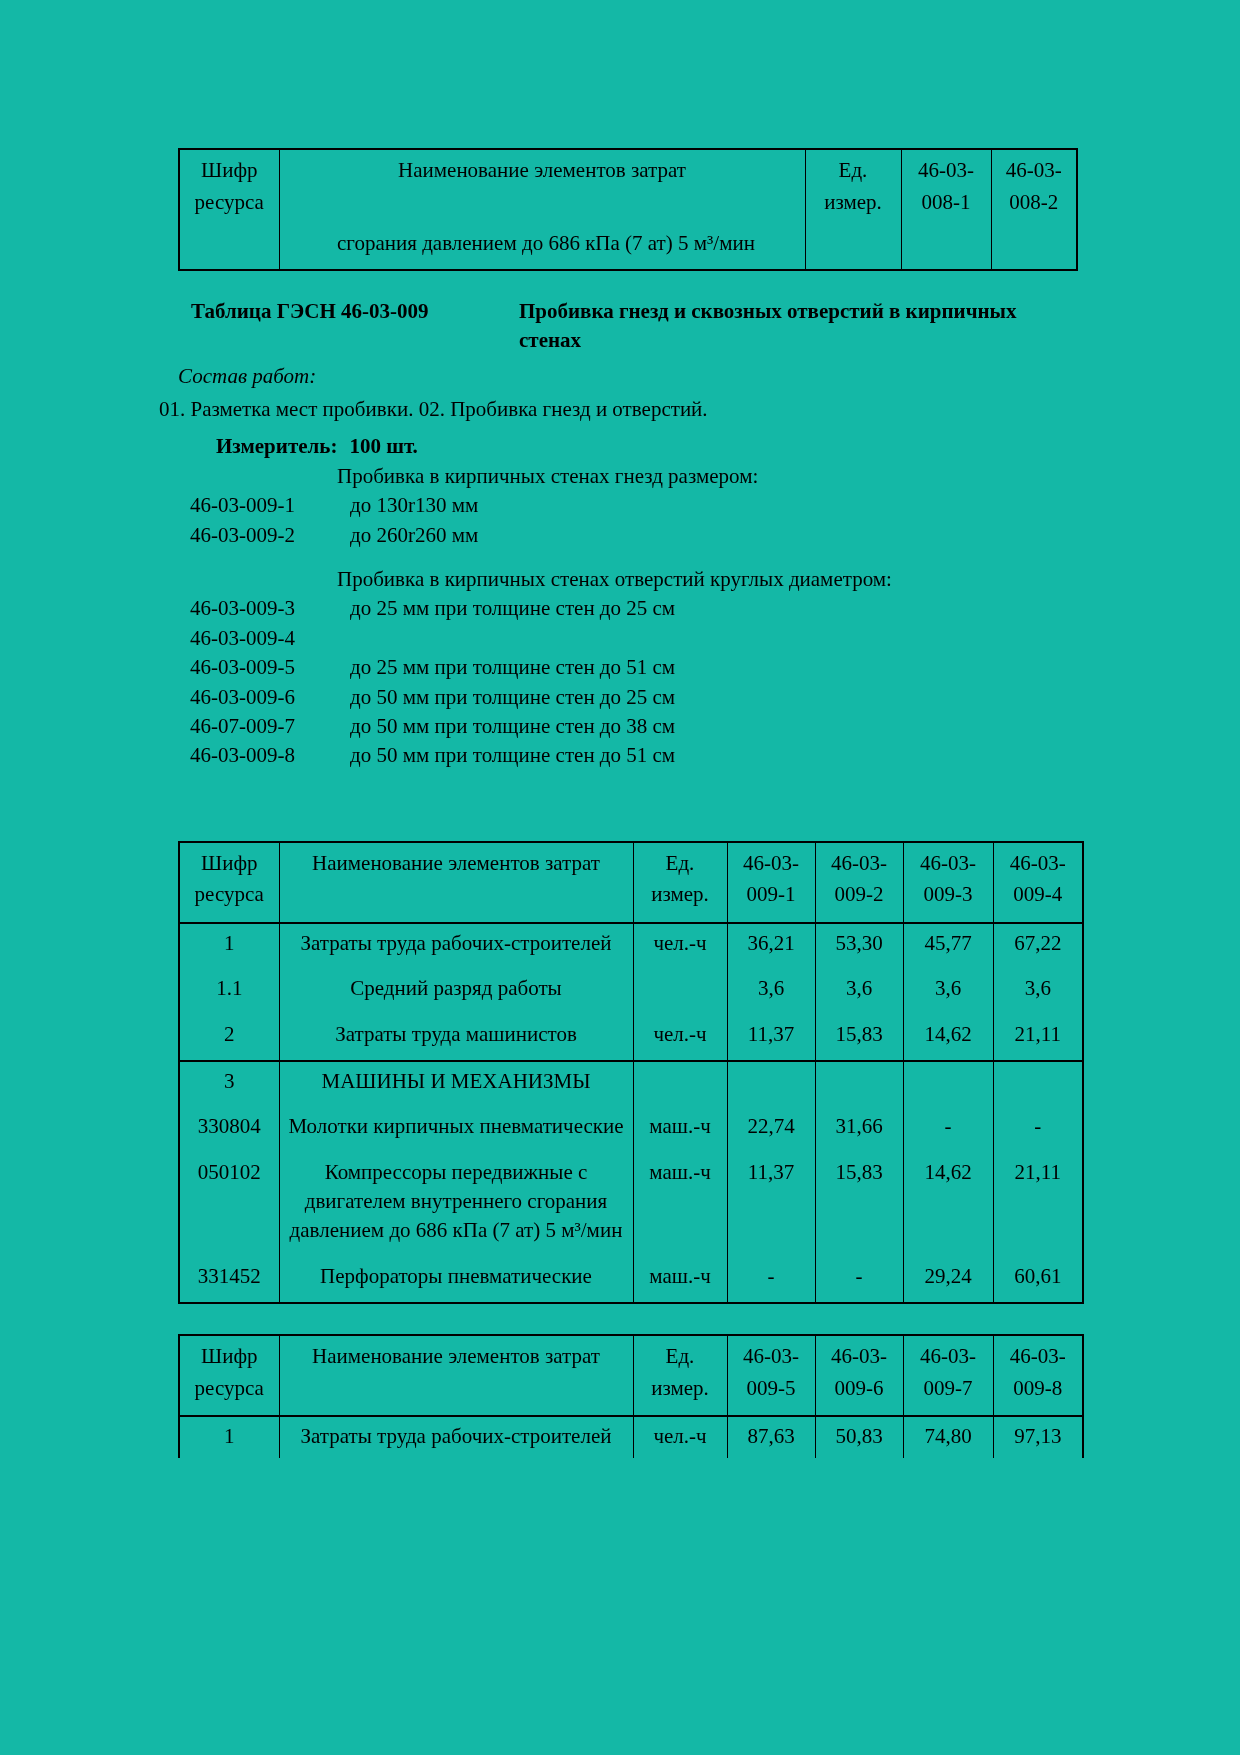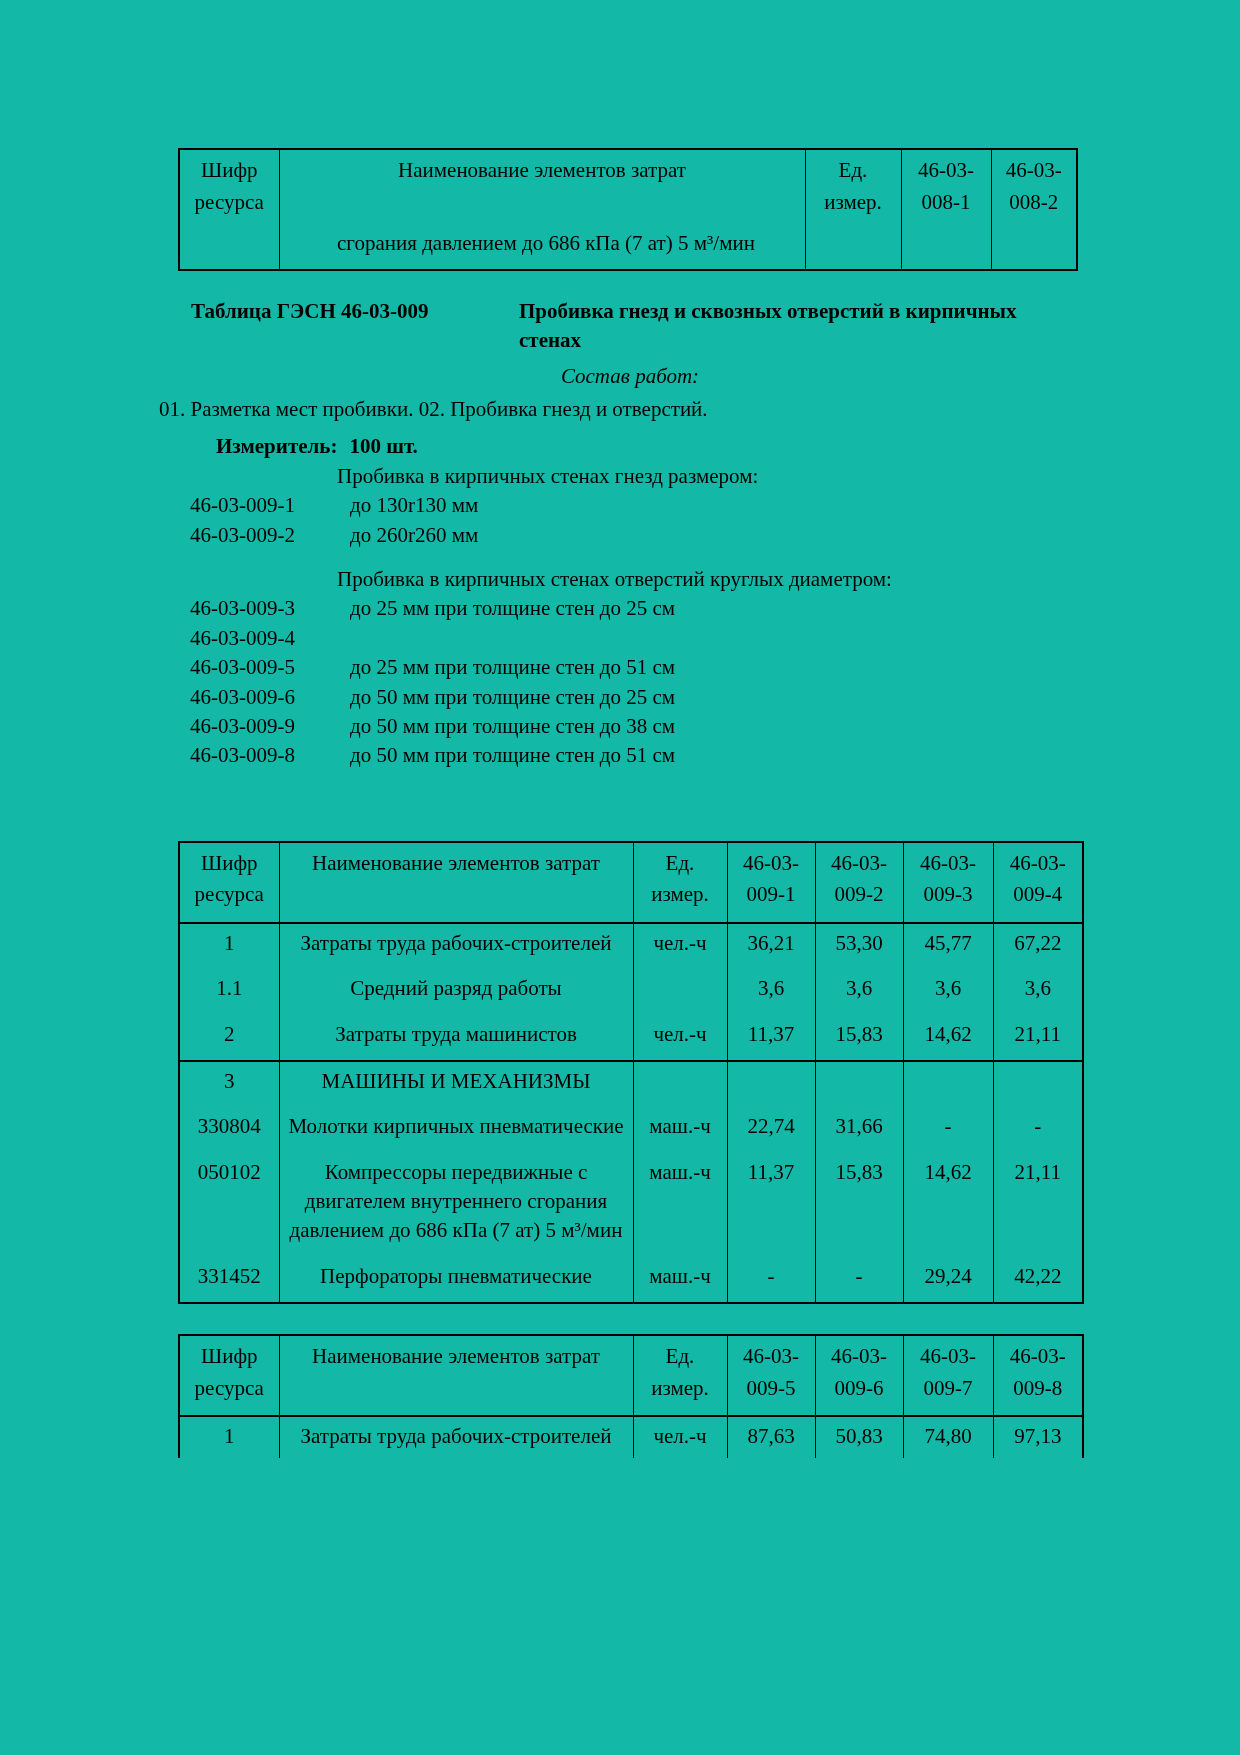--- a/index.html
+++ b/index.html
@@ -48,21 +48,21 @@
   .cont-text { text-align: center; margin-top: 42px; padding-left: 8px; }
 
   
   .main-tbl { width: 904px; }
   .trunc-row-pad td { padding-bottom: 6px; height: 40px; }
 
   
   .title-row { margin-top: 26px; margin-left: 32px; display: flex; font-weight: bold; }
   .title-label { width: 328px; flex: none; }
   .title-name { width: 524px; white-space: pre-line; }
-  .sostav { width: 904px; margin-left: 19px; margin-top: 6px; text-align: center; font-style: italic; }
+  .sostav { width: 904px; margin-left: 19px; margin-top: 6px; font-style: italic; }
   .works { margin-top: 4px; }
   .measure { margin-top: 8px; margin-left: 57px; font-weight: bold; }
   .measure .m-val { margin-left: 12px; }
   .group-intro { margin-left: 178px; }
   .group-intro.second { margin-top: 15px; }
   .norm-item { display: flex; margin-left: 31px; }
   .norm-code { width: 160px; flex: none; }
   .tbl-gap-1 { margin-top: 70px; }
   .tbl-gap-2 { margin-top: 30px; }
 </style>
@@ -141,21 +141,21 @@
       </div>
       <div class="norm-item">
         <span class="norm-code">46-03-009-5</span>
         <span class="norm-desc">до 25 мм при толщине стен до 51 см</span>
       </div>
       <div class="norm-item">
         <span class="norm-code">46-03-009-6</span>
         <span class="norm-desc">до 50 мм при толщине стен до 25 см</span>
       </div>
       <div class="norm-item">
-        <span class="norm-code">46-03-009-9</span>
+        <span class="norm-code">46-07-009-7</span>
         <span class="norm-desc">до 50 мм при толщине стен до 38 см</span>
       </div>
       <div class="norm-item">
         <span class="norm-code">46-03-009-8</span>
         <span class="norm-desc">до 50 мм при толщине стен до 51 см</span>
       </div>
     </div>
 
   <table class="tbl main-tbl tbl-gap-1">
     <colgroup>
@@ -239,21 +239,21 @@
           <td class="c-val">14,62</td>
           <td class="c-val">21,11</td>
         </tr>
         <tr>
           <td class="c-code">331452</td>
           <td class="c-name">Перфораторы пневматические</td>
           <td class="c-unit">маш.-ч</td>
           <td class="c-val">-</td>
           <td class="c-val">-</td>
           <td class="c-val">29,24</td>
-          <td class="c-val">42,22</td>
+          <td class="c-val">60,61</td>
         </tr>
       </tbody>
   </table>
 
   <table class="tbl main-tbl truncated tbl-gap-2">
     <colgroup>
       <col style="width:100px">
         <col style="width:354px">
         <col style="width:94px">
       <col style="width:88px">

